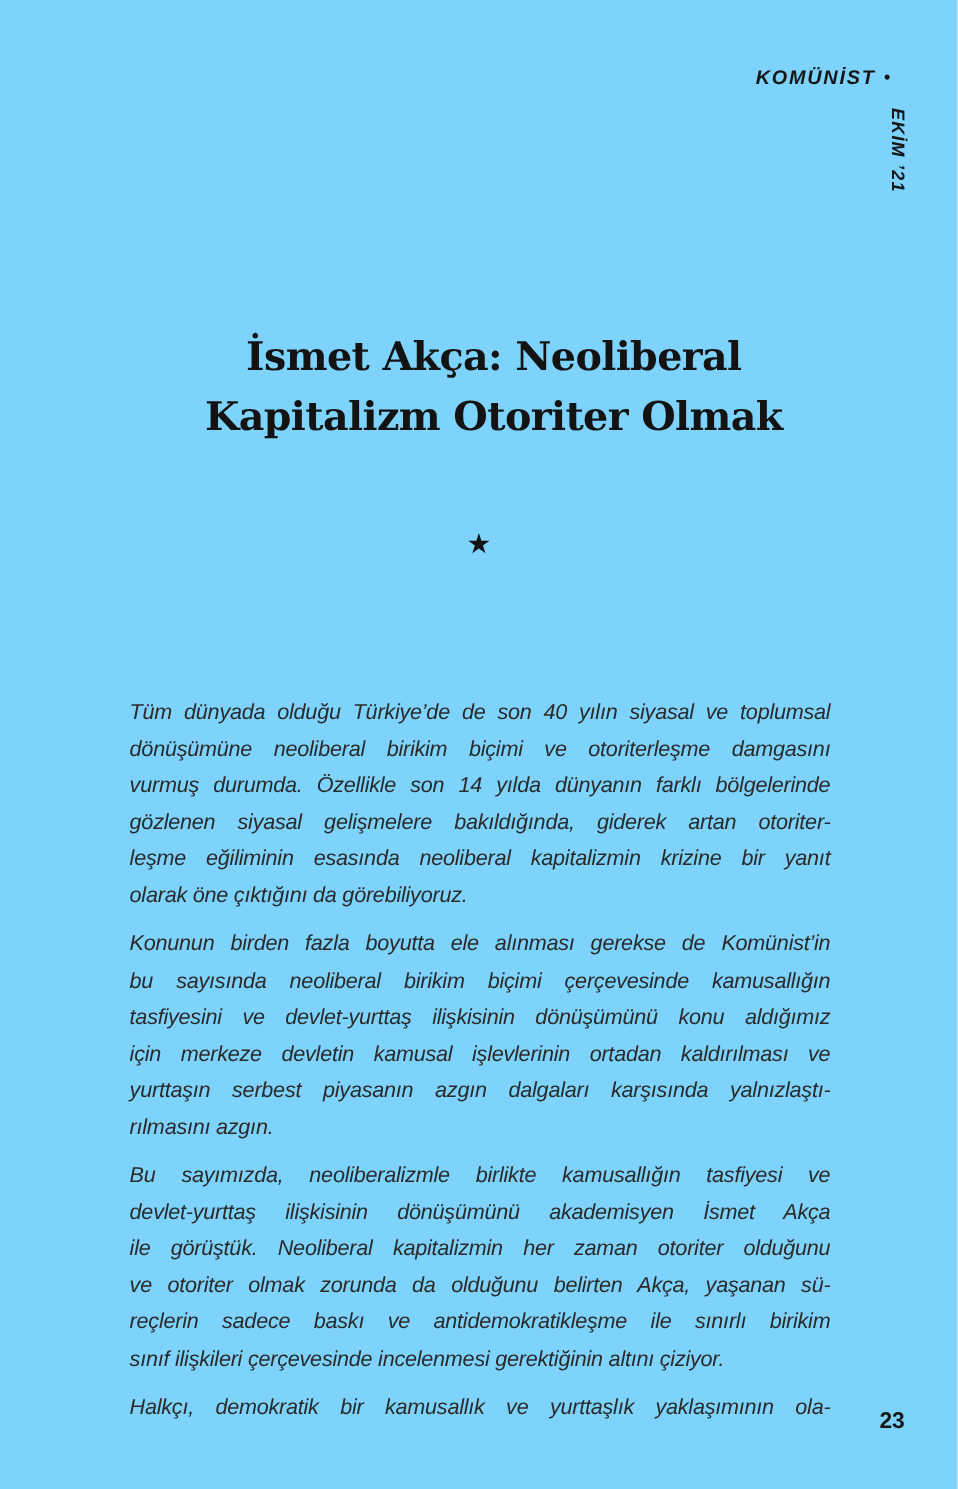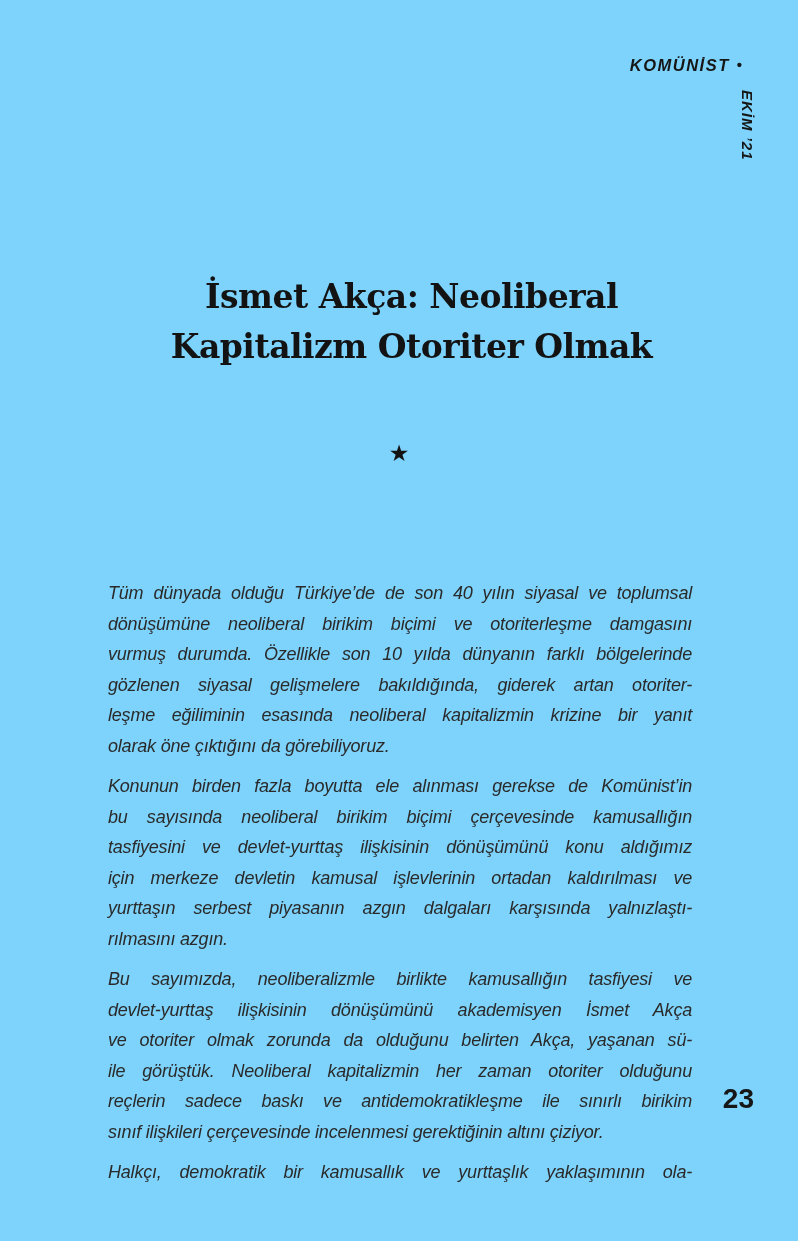--- a/index.html
+++ b/index.html
@@ -78,24 +78,24 @@
   }
   .para { margin-bottom: 10px; }
   .line {
     display: block;
     text-align: justify;
     text-align-last: justify;
   }
   .line.last { text-align-last: left; }
   .page-number {
     position: absolute;
-    top: 1083px;
+    top: 1174px;
     right: 44px;
     font-weight: bold;
-    font-size: 28px;
+    font-size: 19px;
     color: #161616;
   }
 </style>
 </head>
 <body>
 
 <div class="page">
 
   <div class="masthead">
     <span>KOMÜNİST</span><span class="bullet">•</span>
@@ -108,40 +108,40 @@
     <span class="tl">Kapitalizm Otoriter Olmak</span>
   </h1>
 
   <div class="star">★</div>
 
   <div class="body-text">
 
     <p class="para">
       <span class="line">Tüm dünyada olduğu Türkiye’de de son 40 yılın siyasal ve toplumsal</span>
       <span class="line">dönüşümüne neoliberal birikim biçimi ve otoriterleşme damgasını</span>
-      <span class="line">vurmuş durumda. Özellikle son 10 yılda dünyanın farklı bölgelerinde</span>
+      <span class="line">vurmuş durumda. Özellikle son 14 yılda dünyanın farklı bölgelerinde</span>
       <span class="line">gözlenen siyasal gelişmelere bakıldığında, giderek artan otoriter-</span>
       <span class="line">leşme eğiliminin esasında neoliberal kapitalizmin krizine bir yanıt</span>
       <span class="line last">olarak öne çıktığını da görebiliyoruz.</span>
     </p>
 
     <p class="para">
       <span class="line">Konunun birden fazla boyutta ele alınması gerekse de Komünist’in</span>
       <span class="line">bu sayısında neoliberal birikim biçimi çerçevesinde kamusallığın</span>
       <span class="line">tasfiyesini ve devlet-yurttaş ilişkisinin dönüşümünü konu aldığımız</span>
       <span class="line">için merkeze devletin kamusal işlevlerinin ortadan kaldırılması ve</span>
       <span class="line">yurttaşın serbest piyasanın azgın dalgaları karşısında yalnızlaştı-</span>
       <span class="line last">rılmasını azgın.</span>
     </p>
 
     <p class="para">
       <span class="line">Bu sayımızda, neoliberalizmle birlikte kamusallığın tasfiyesi ve</span>
       <span class="line">devlet-yurttaş ilişkisinin dönüşümünü akademisyen İsmet Akça</span>
+      <span class="line">ile görüştük. Neoliberal kapitalizmin her zaman otoriter olduğunu</span>
       <span class="line">ve otoriter olmak zorunda da olduğunu belirten Akça, yaşanan sü-</span>
-      <span class="line">ile görüştük. Neoliberal kapitalizmin her zaman otoriter olduğunu</span>
       <span class="line">reçlerin sadece baskı ve antidemokratikleşme ile sınırlı birikim</span>
       <span class="line last">sınıf ilişkileri çerçevesinde incelenmesi gerektiğinin altını çiziyor.</span>
     </p>
 
     <p class="para">
       <span class="line">Halkçı, demokratik bir kamusallık ve yurttaşlık yaklaşımının ola-</span>
     </p>
 
   </div>
 

